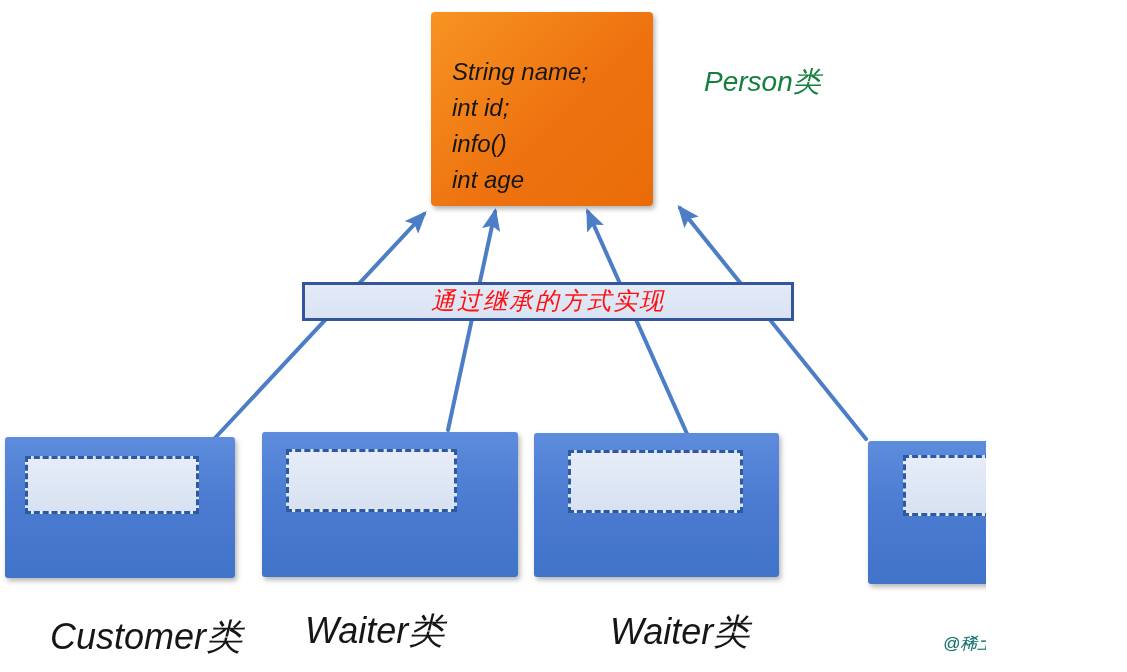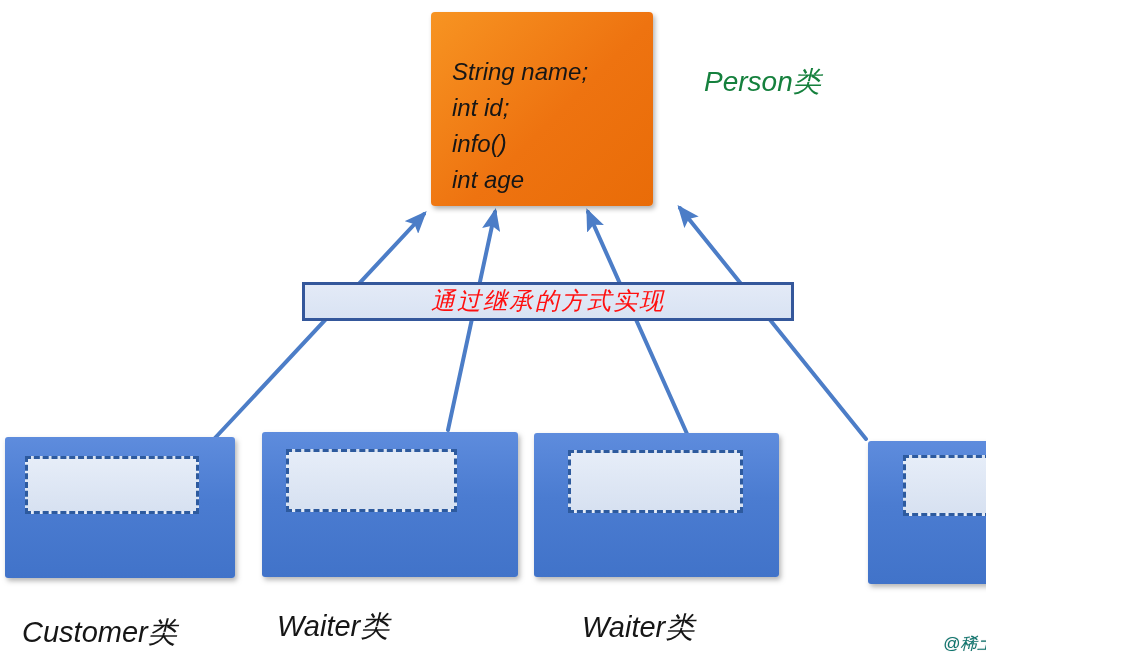--- a/index.html
+++ b/index.html
@@ -44,21 +44,21 @@
   }
   #box-customer{left:5px;top:437px;width:230px;height:141px;}
   #box-customer .inner-slot{left:20px;top:19px;width:174px;height:58px;}
   #box-student{left:262px;top:432px;width:256px;height:145px;}
   #box-student .inner-slot{left:24px;top:17px;width:171px;height:63px;}
   #box-waiter{left:534px;top:433px;width:245px;height:144px;}
   #box-waiter .inner-slot{left:34px;top:17px;width:175px;height:63px;}
   #box-teacher{left:868px;top:441px;width:247px;height:143px;}
   #box-teacher .inner-slot{left:35px;top:14px;width:170px;height:61px;}
   
-  .class-label{position:absolute;font-size:29px;color:#161616;z-index:2;white-space:nowrap;}
+  .class-label{position:absolute;font-size:36px;color:#161616;z-index:2;white-space:nowrap;margin-left:28px;}
   #label-customer{left:22px;top:613px;}
   #label-student{left:277px;top:607px;}
   #label-waiter{left:582px;top:608px;}
   #label-teacher{left:914px;top:613px;}
   
   .watermark{
     position:absolute;left:943px;top:632px;font-size:17px;color:#0f766e;
     z-index:3;white-space:nowrap;text-shadow:0 0 1px rgba(160,160,166,.6);
   }
 </style>

